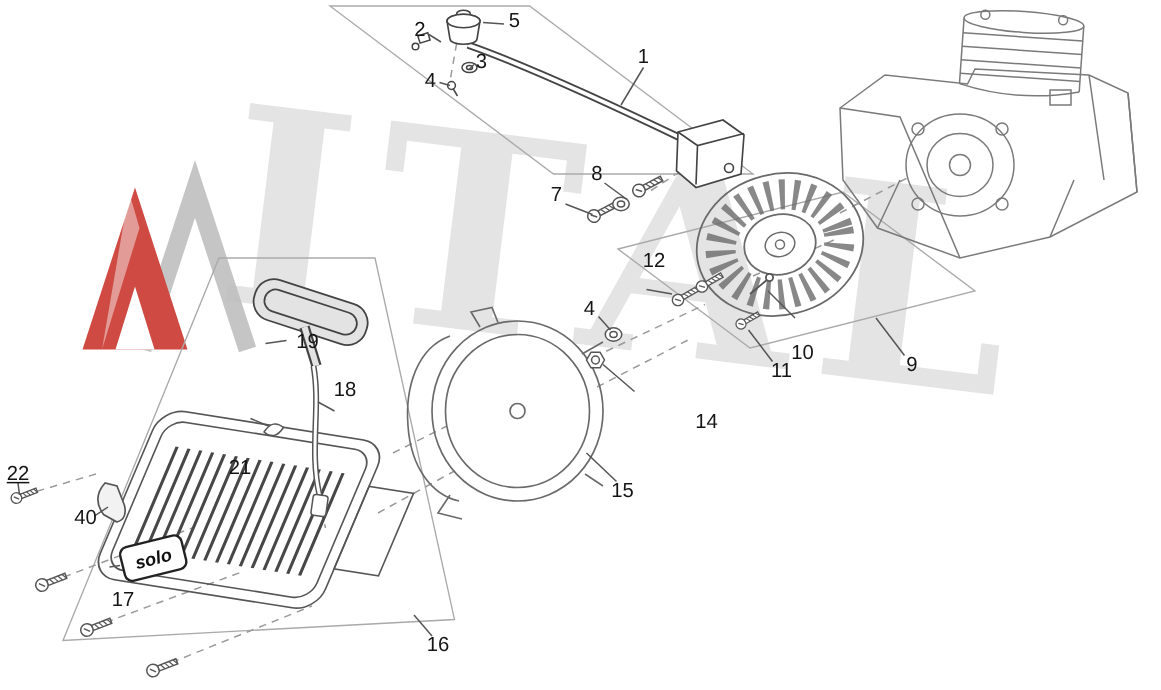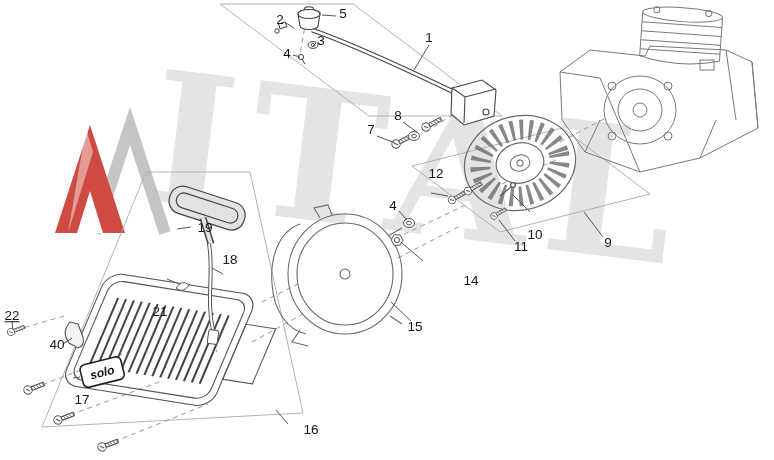--- a/index.html
+++ b/index.html
@@ -223,21 +223,21 @@
       <span class="callout" style="left: 343px; top: 14px;">5</span>
       <span class="callout" style="left: 371px; top: 130px;">7</span>
       <span class="callout" style="left: 398px; top: 116px;">8</span>
       <span class="callout" style="left: 608px; top: 243px;">9</span>
       <span class="callout" style="left: 535px; top: 235px;">10</span>
       <span class="callout" style="left: 521px; top: 247px;">11</span>
       <span class="callout" style="left: 424px; top: 174px; margin-left: 12px;">12</span>
       <span class="callout" style="left: 393px; top: 206px;">4</span>
       <span class="callout" style="left: 428px; top: 281px; margin-left: 43px;">14</span>
       <span class="callout" style="left: 415px; top: 327px; text-align: center;">15</span>
-      <span class="callout" style="left: 292px; top: 430px; margin-left: 19px;">16</span>
+      <span class="callout" style="left: 292px; top: 430px;">16</span>
       <span class="callout" style="left: 66px; top: 400px; margin-left: 16px;">17</span>
       <span class="callout" style="left: 230px; top: 260px;">18</span>
       <span class="callout" style="left: 169px; top: 228px; margin-left: 36px;">19</span>
       <span class="callout" style="left: 57px; top: 345px;">40</span>
       <span class="callout" style="left: 160px; top: 276px; margin-top: 36px;">21</span>
       <span class="callout" style="left: 12px; top: 316px; text-decoration: underline;">22</span>
     </div>
 
 </div>
 

